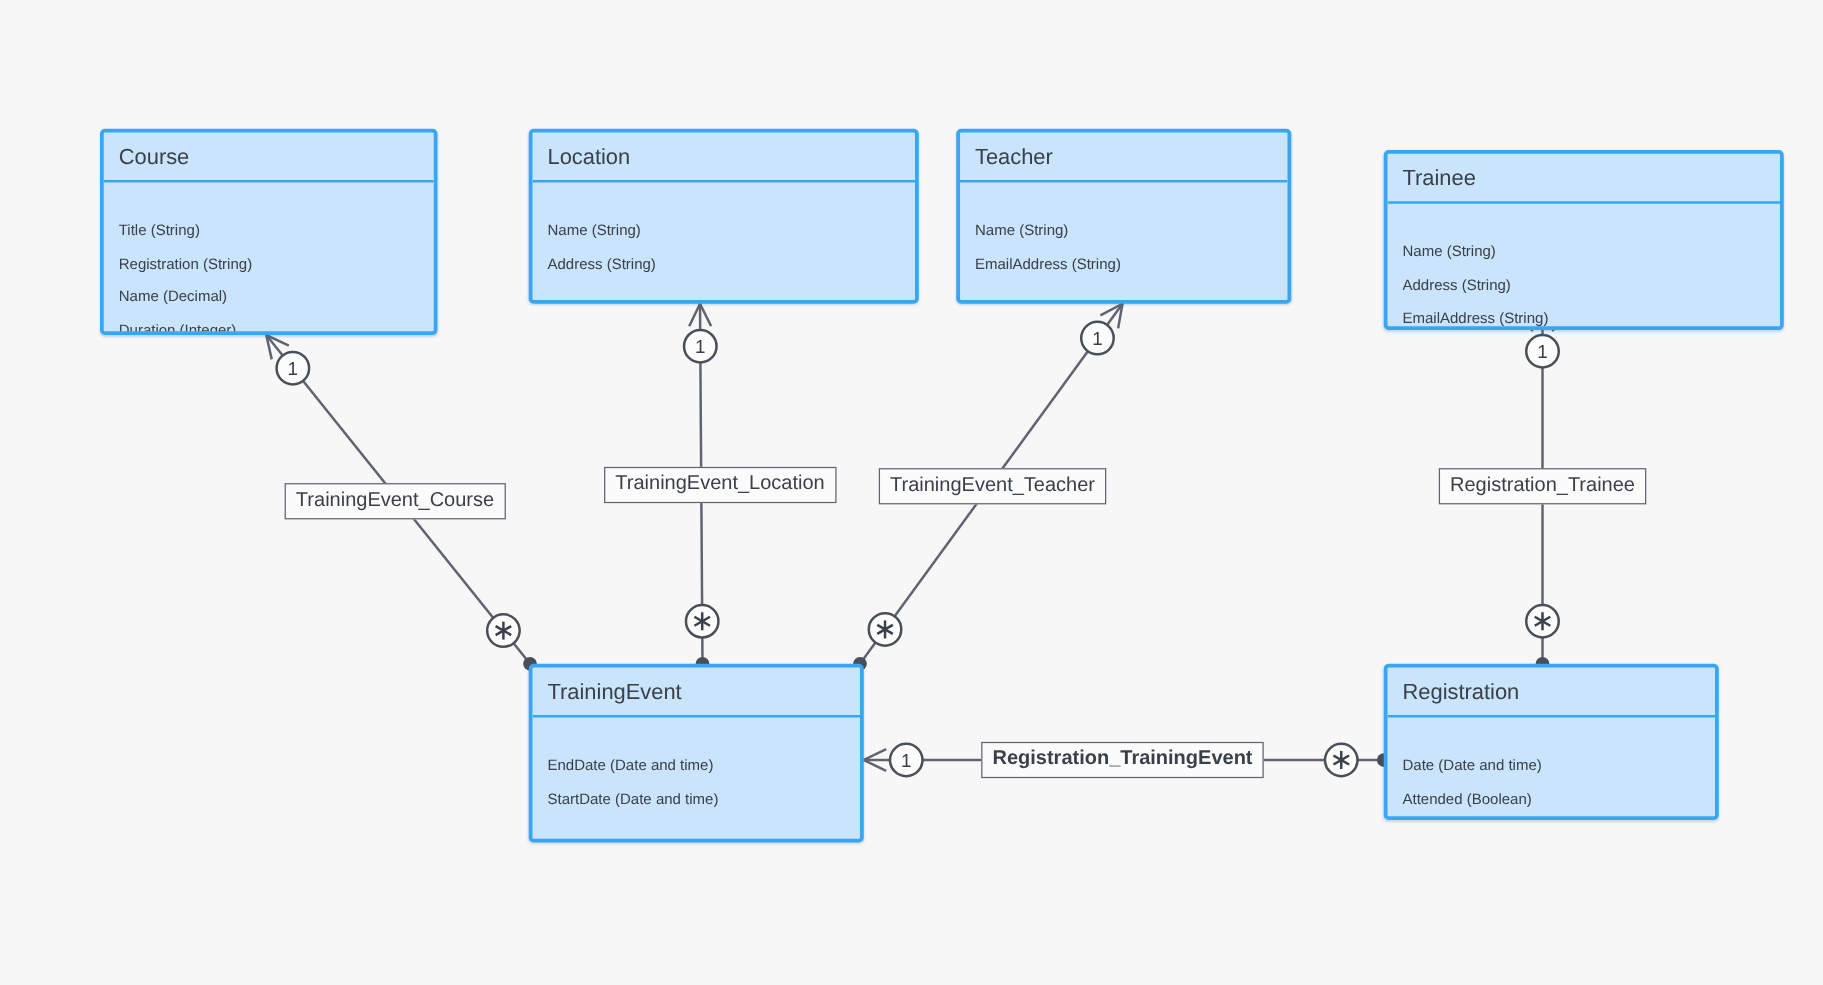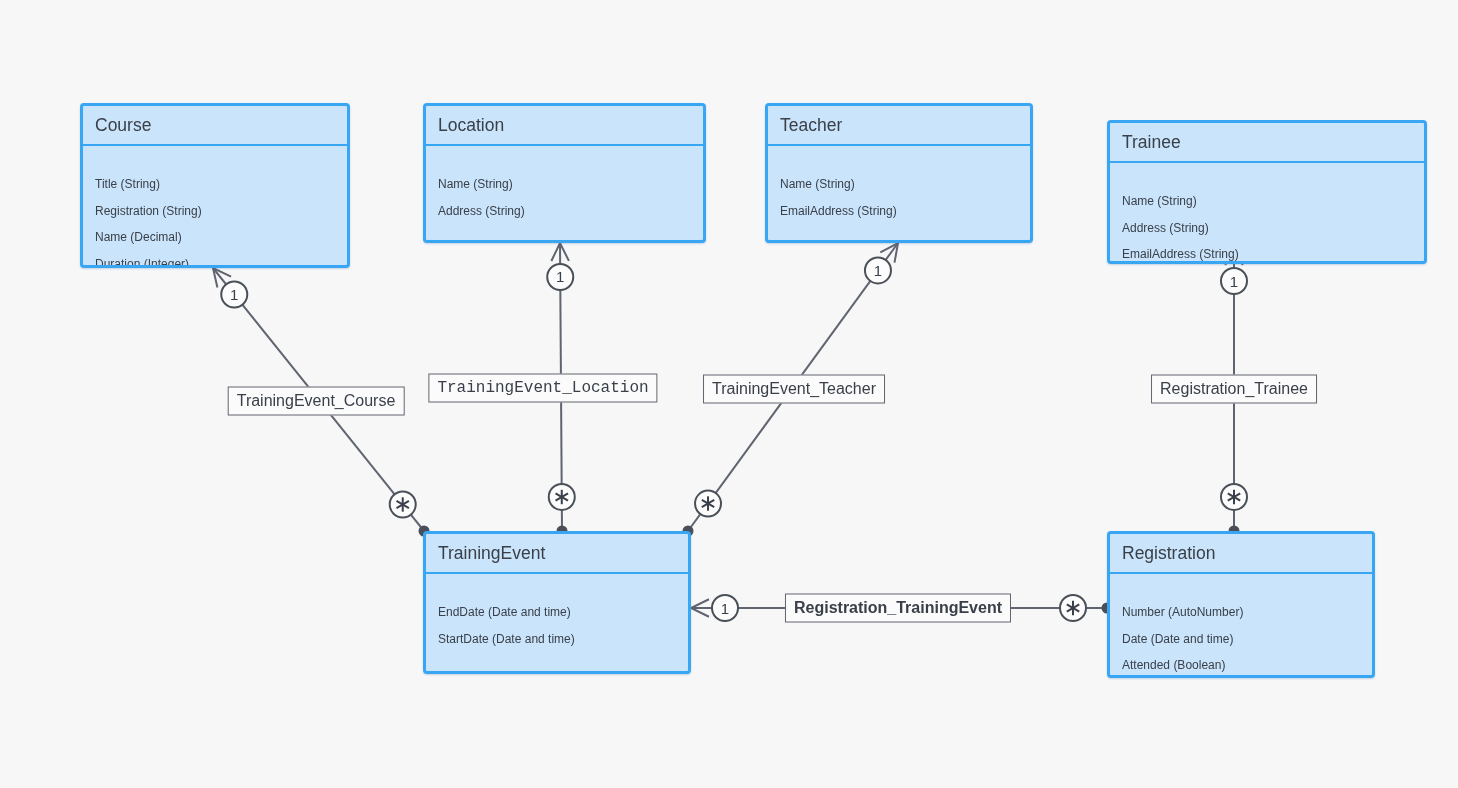--- a/index.html
+++ b/index.html
@@ -93,21 +93,21 @@
   <div id="nodes-layer">
       <div class="entity" style="left: 80px; top: 103px; width: 270px; height: 165px;">
         <div class="entity-header">Course</div>
         <div class="entity-body">
           <span class="entity-attr">Title (String)</span>
           <span class="entity-attr">Registration (String)</span>
           <span class="entity-attr">Name (Decimal)</span>
           <span class="entity-attr">Duration (Integer)</span>
         </div>
       </div>
-      <div class="entity" style="left: 423px; top: 103px; width: 283px; height: 140px;">
+      <div class="entity" style="left: 423px; top: 103px; width: 312px; height: 140px;">
         <div class="entity-header">Location</div>
         <div class="entity-body">
           <span class="entity-attr">Name (String)</span>
           <span class="entity-attr">Address (String)</span>
         </div>
       </div>
       <div class="entity" style="left: 765px; top: 103px; width: 268px; height: 140px;">
         <div class="entity-header">Teacher</div>
         <div class="entity-body">
           <span class="entity-attr">Name (String)</span>
@@ -122,29 +122,28 @@
           <span class="entity-attr">EmailAddress (String)</span>
         </div>
       </div>
       <div class="entity" style="left: 423px; top: 531px; width: 268px; height: 143px;">
         <div class="entity-header">TrainingEvent</div>
         <div class="entity-body">
           <span class="entity-attr">EndDate (Date and time)</span>
           <span class="entity-attr">StartDate (Date and time)</span>
         </div>
       </div>
-      <div class="entity" style="left: 1107px; top: 531px; width: 268px; height: 147px;">
+      <div class="entity" style="left: 1107px; top: 531px; width: 268px; height: 125px;">
         <div class="entity-header">Registration</div>
         <div class="entity-body">
-          <span class="entity-attr">Number (AutoNumber)</span>
           <span class="entity-attr">Date (Date and time)</span>
           <span class="entity-attr">Attended (Boolean)</span>
         </div>
       </div>
     </div>
   <div id="labels-layer">
       <div class="rel-label" style="left: 316px; top: 401px;">TrainingEvent_Course</div>
-      <div class="rel-label" style="left: 543px; top: 388px; font-family: Liberation Mono, monospace;">TrainingEvent_Location</div>
+      <div class="rel-label" style="left: 576px; top: 388px;">TrainingEvent_Location</div>
       <div class="rel-label" style="left: 794px; top: 389px;">TrainingEvent_Teacher</div>
       <div class="rel-label" style="left: 1234px; top: 389px;">Registration_Trainee</div>
       <div class="rel-label" style="left: 898px; top: 608px; font-weight: bold;">Registration_TrainingEvent</div>
     </div>
 </div>
 
 </body></html>

